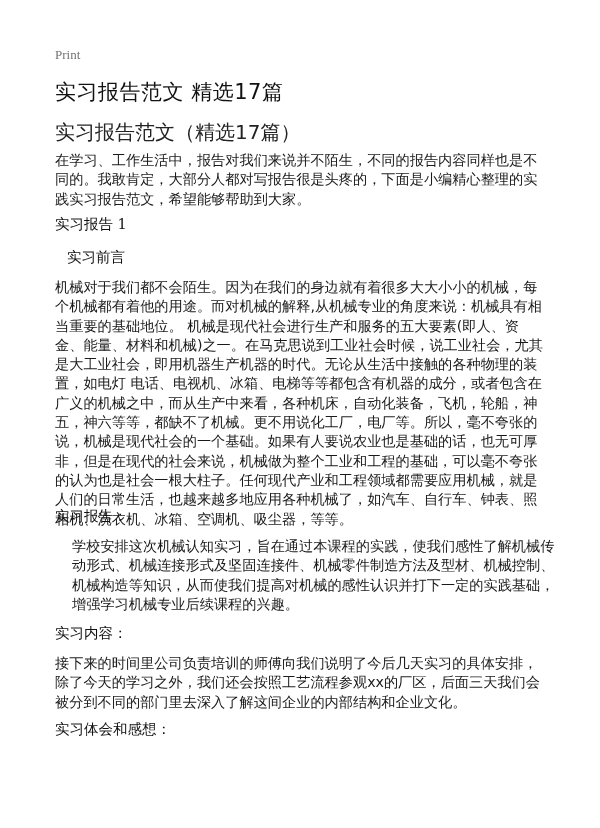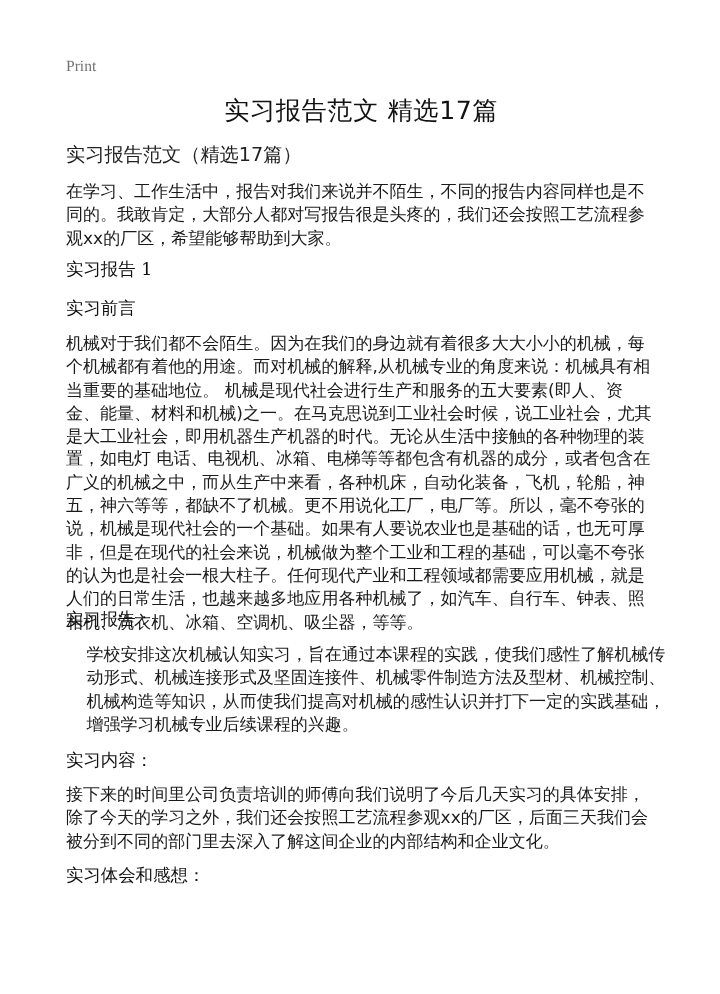--- a/index.html
+++ b/index.html
@@ -27,32 +27,31 @@
       top: 47px;
       font-family: "Liberation Serif", "DejaVu Serif", serif;
       font-size: 13px;
       color: #737373;
     }
     .doc-title {
       position: absolute;
       left: 0;
       top: 78px;
       width: 492px;
-      text-align: center;
       font-size: 21px;
       font-weight: normal;
       letter-spacing: 0.5px;
       margin: 0;
       color: #111;
     }
     .doc-subtitle {
       position: absolute;
       left: 0;
       top: 119px;
-      font-size: 16px;
+      font-size: 20px;
       color: #222;
       text-align: center;
     }
     .body-text {
       font-size: 14.2px;
       line-height: 19.3px;
       color: #1a1a1a;
       margin: 0;
       word-break: break-all;
     }
@@ -74,28 +73,28 @@
 
 <div class="page">
 
   <div class="print-label">Print</div>
 
   <h1 class="doc-title">实习报告范文 精选17篇</h1>
 
   <div class="doc-subtitle">实习报告范文（精选17篇）</div>
 
   <div class="block" style="top:151px;">
-    <p class="body-text">在学习、工作生活中，报告对我们来说并不陌生，不同的报告内容同样也是不同的。我敢肯定，大部分人都对写报告很是头疼的，我们还会按照工艺流程参观xx的厂区，希望能够帮助到大家。</p>
+    <p class="body-text">在学习、工作生活中，报告对我们来说并不陌生，不同的报告内容同样也是不同的。我敢肯定，大部分人都对写报告很是头疼的，下面是小编精心整理的实践实习报告范文，希望能够帮助到大家。</p>
   </div>
 
   <div class="block" style="top:215px;">
     <h2 class="section-heading">实习报告 1</h2>
   </div>
 
-  <div class="block" style="top:248px;">
+  <div class="block" style="top:248px;margin-left:12px;">
     <h3 class="section-heading">实习前言</h3>
   </div>
   <div class="block" style="top:278px;">
     <p class="body-text">机械对于我们都不会陌生。因为在我们的身边就有着很多大大小小的机械，每个机械都有着他的用途。而对机械的解释,从机械专业的角度来说：机械具有相当重要的基础地位。 机械是现代社会进行生产和服务的五大要素(即人、资金、能量、材料和机械)之一。在马克思说到工业社会时候，说工业社会，尤其是大工业社会，即用机器生产机器的时代。无论从生活中接触的各种物理的装置，如电灯 电话、电视机、冰箱、电梯等等都包含有机器的成分，或者包含在广义的机械之中，而从生产中来看，各种机床，自动化装备，飞机，轮船，神五，神六等等，都缺不了机械。更不用说化工厂，电厂等。所以，毫不夸张的说，机械是现代社会的一个基础。如果有人要说农业也是基础的话，也无可厚非，但是在现代的社会来说，机械做为整个工业和工程的基础，可以毫不夸张的认为也是社会一根大柱子。任何现代产业和工程领域都需要应用机械，就是人们的日常生活，也越来越多地应用各种机械了，如汽车、自行车、钟表、照相机、洗衣机、冰箱、空调机、吸尘器，等等。</p>
   </div>
 
   <div class="block" style="top:507px;">
     <h3 class="section-heading">实习报告：</h3>
   </div>
   <div class="block" style="top:537px;margin-left:17px;">

